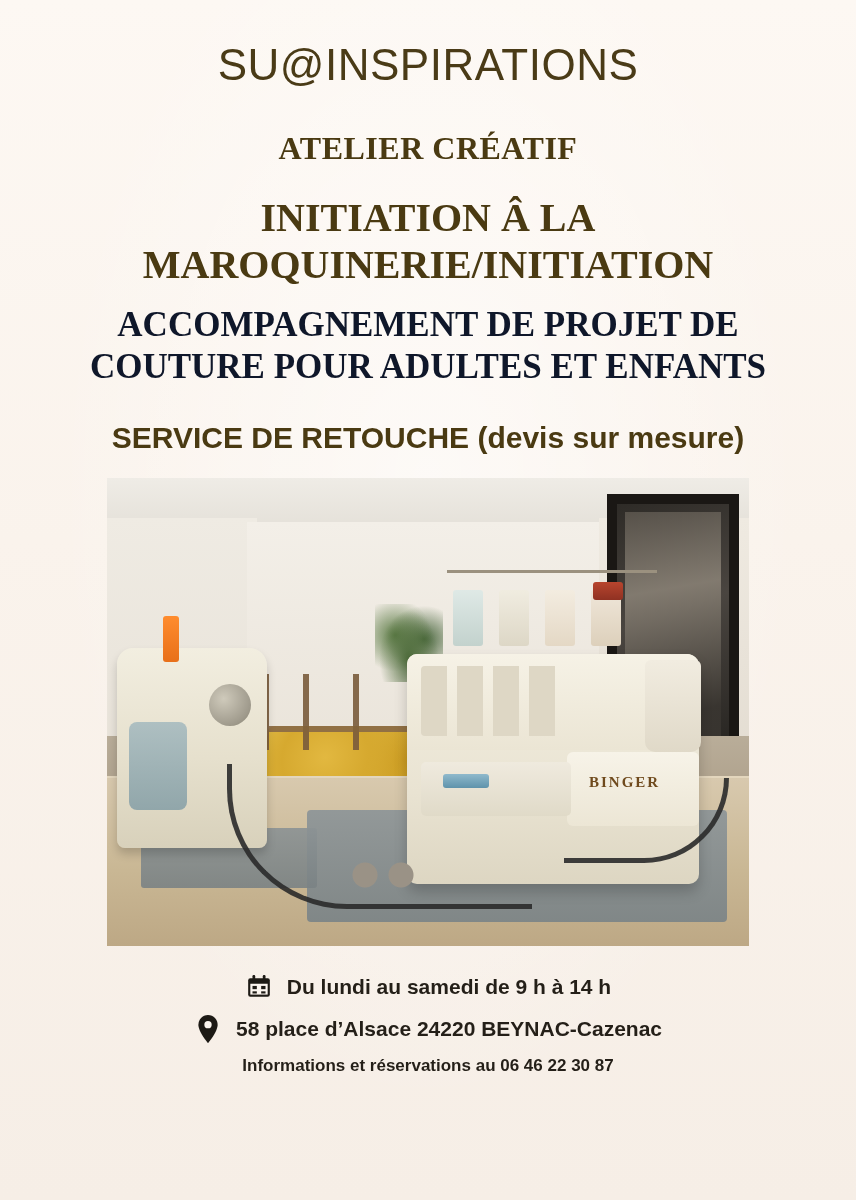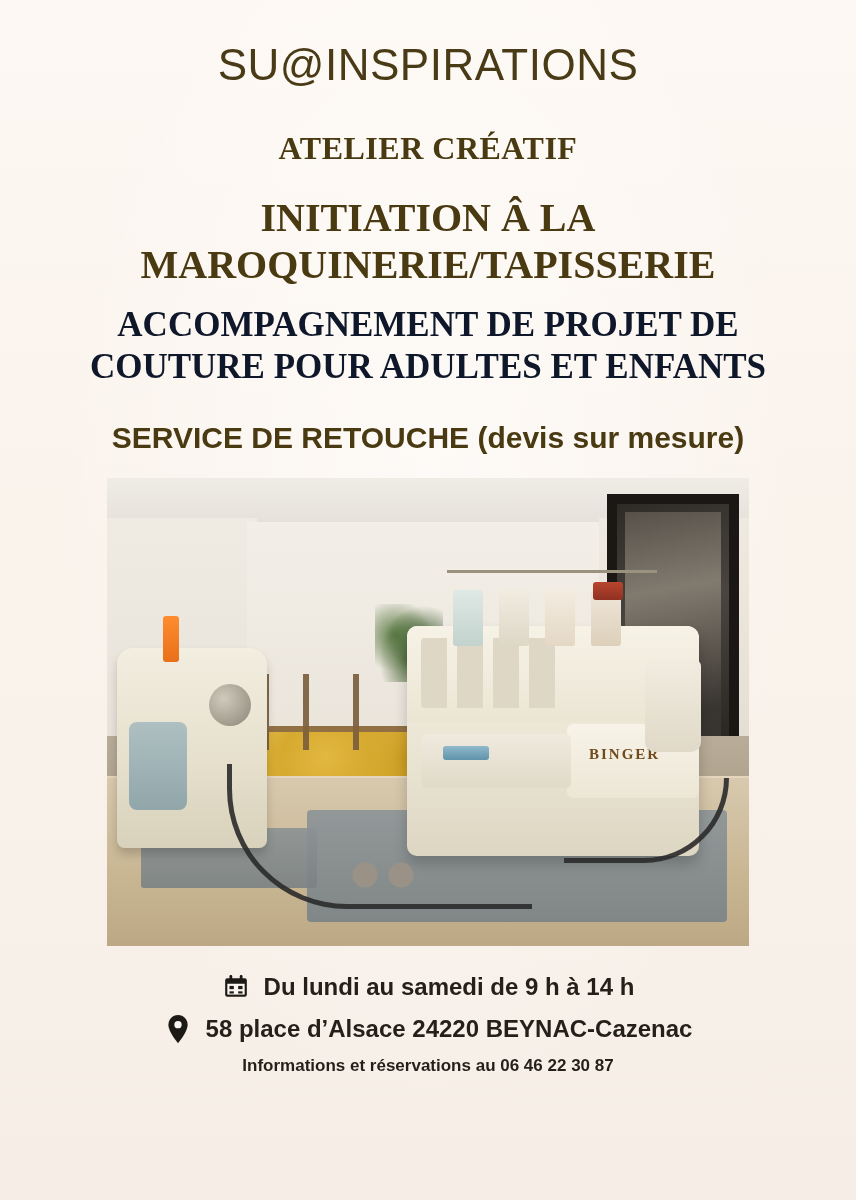--- a/index.html
+++ b/index.html
@@ -194,21 +194,21 @@
     background: linear-gradient(180deg,#9fb6bd 0%, #7e9aa4 100%);
     opacity: .8;
   }
   .spool-orange {
     position: absolute; left: 56px; top: 138px; width: 16px; height: 46px;
     background: linear-gradient(180deg,#ff8c2e 0%, #e8701a 100%);
     border-radius: 3px;
   }
   
   .machine-main {
-    position: absolute; left: 300px; top: 148px; width: 292px; height: 230px;
+    position: absolute; left: 300px; top: 176px; width: 292px; height: 230px;
     background: linear-gradient(180deg,#f4f0e2 0%, #e9e3d2 60%, #ddd6c2 100%);
     border-radius: 10px 12px 10px 10px;
     box-shadow: 0 8px 14px rgba(0,0,0,.2);
   }
   .machine-main .head {
     position: absolute; left: 0; top: 0; width: 292px; height: 96px;
     background: linear-gradient(180deg,#f6f2e6 0%, #ebe5d4 100%);
     border-radius: 10px 12px 0 0;
   }
   .dials {
@@ -288,21 +288,21 @@
     margin-top: 26px;
     width: 700px;
     color: #2f2a22;
   }
   .info-row {
     display: flex;
     align-items: center;
     justify-content: center;
     gap: 14px;
     margin-bottom: 12px;
-    font-size: 24px;
+    font-size: 21px;
     font-weight: 700;
     font-family: "Liberation Sans", sans-serif;
     color: #241f18;
   }
   .info-row .ico {
     flex: 0 0 auto;
     display: inline-flex;
     align-items: center;
     justify-content: center;
     width: 28px;
@@ -320,21 +320,21 @@
 </style>
 </head>
 <body>
 
 <div class="poster">
 
   <div class="brand">SU@INSPIRATIONS</div>
 
   <div class="title-main">ATELIER CRÉATIF</div>
 
-  <div class="title-sub">INITIATION Â LA MAROQUINERIE/TAPISSERIE</div>
+  <div class="title-sub">INITIATION Â LA MAROQUINERIE/INITIATION</div>
 
   <div class="title-sub2">ACCOMPAGNEMENT DE PROJET DE COUTURE POUR ADULTES ET ENFANTS</div>
 
   <div class="title-service">SERVICE DE RETOUCHE (devis sur mesure)</div>
 
   <div class="photo-wrap">
     <div class="photo">
       <div class="ceiling"></div>
       <div class="wall-left"></div>
       <div class="wall-main"></div>

